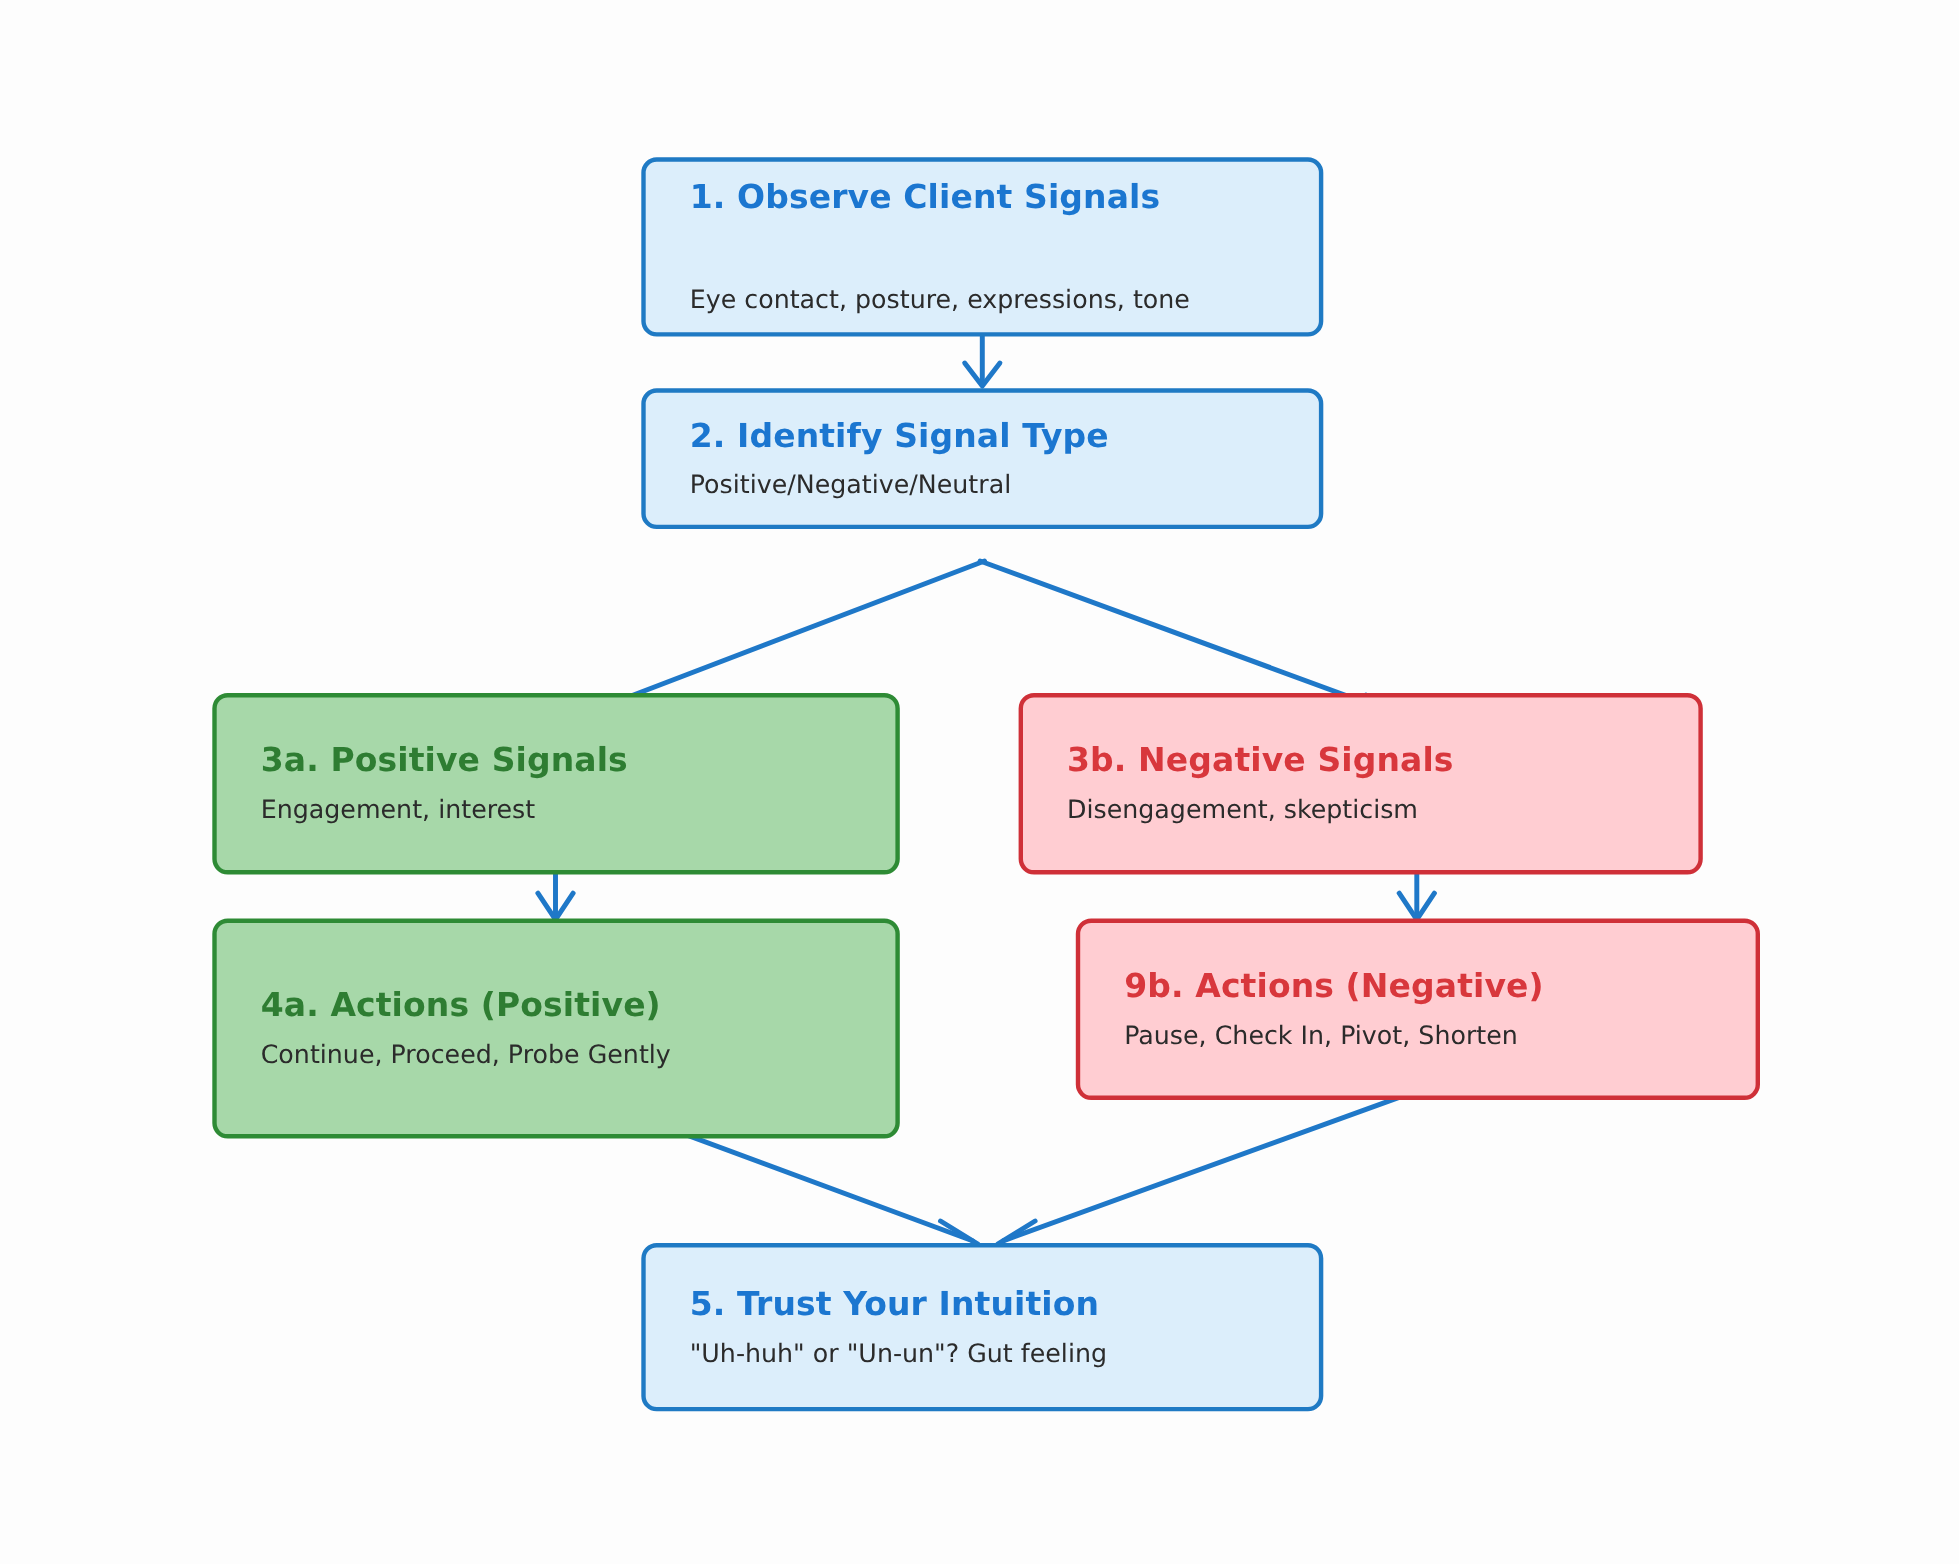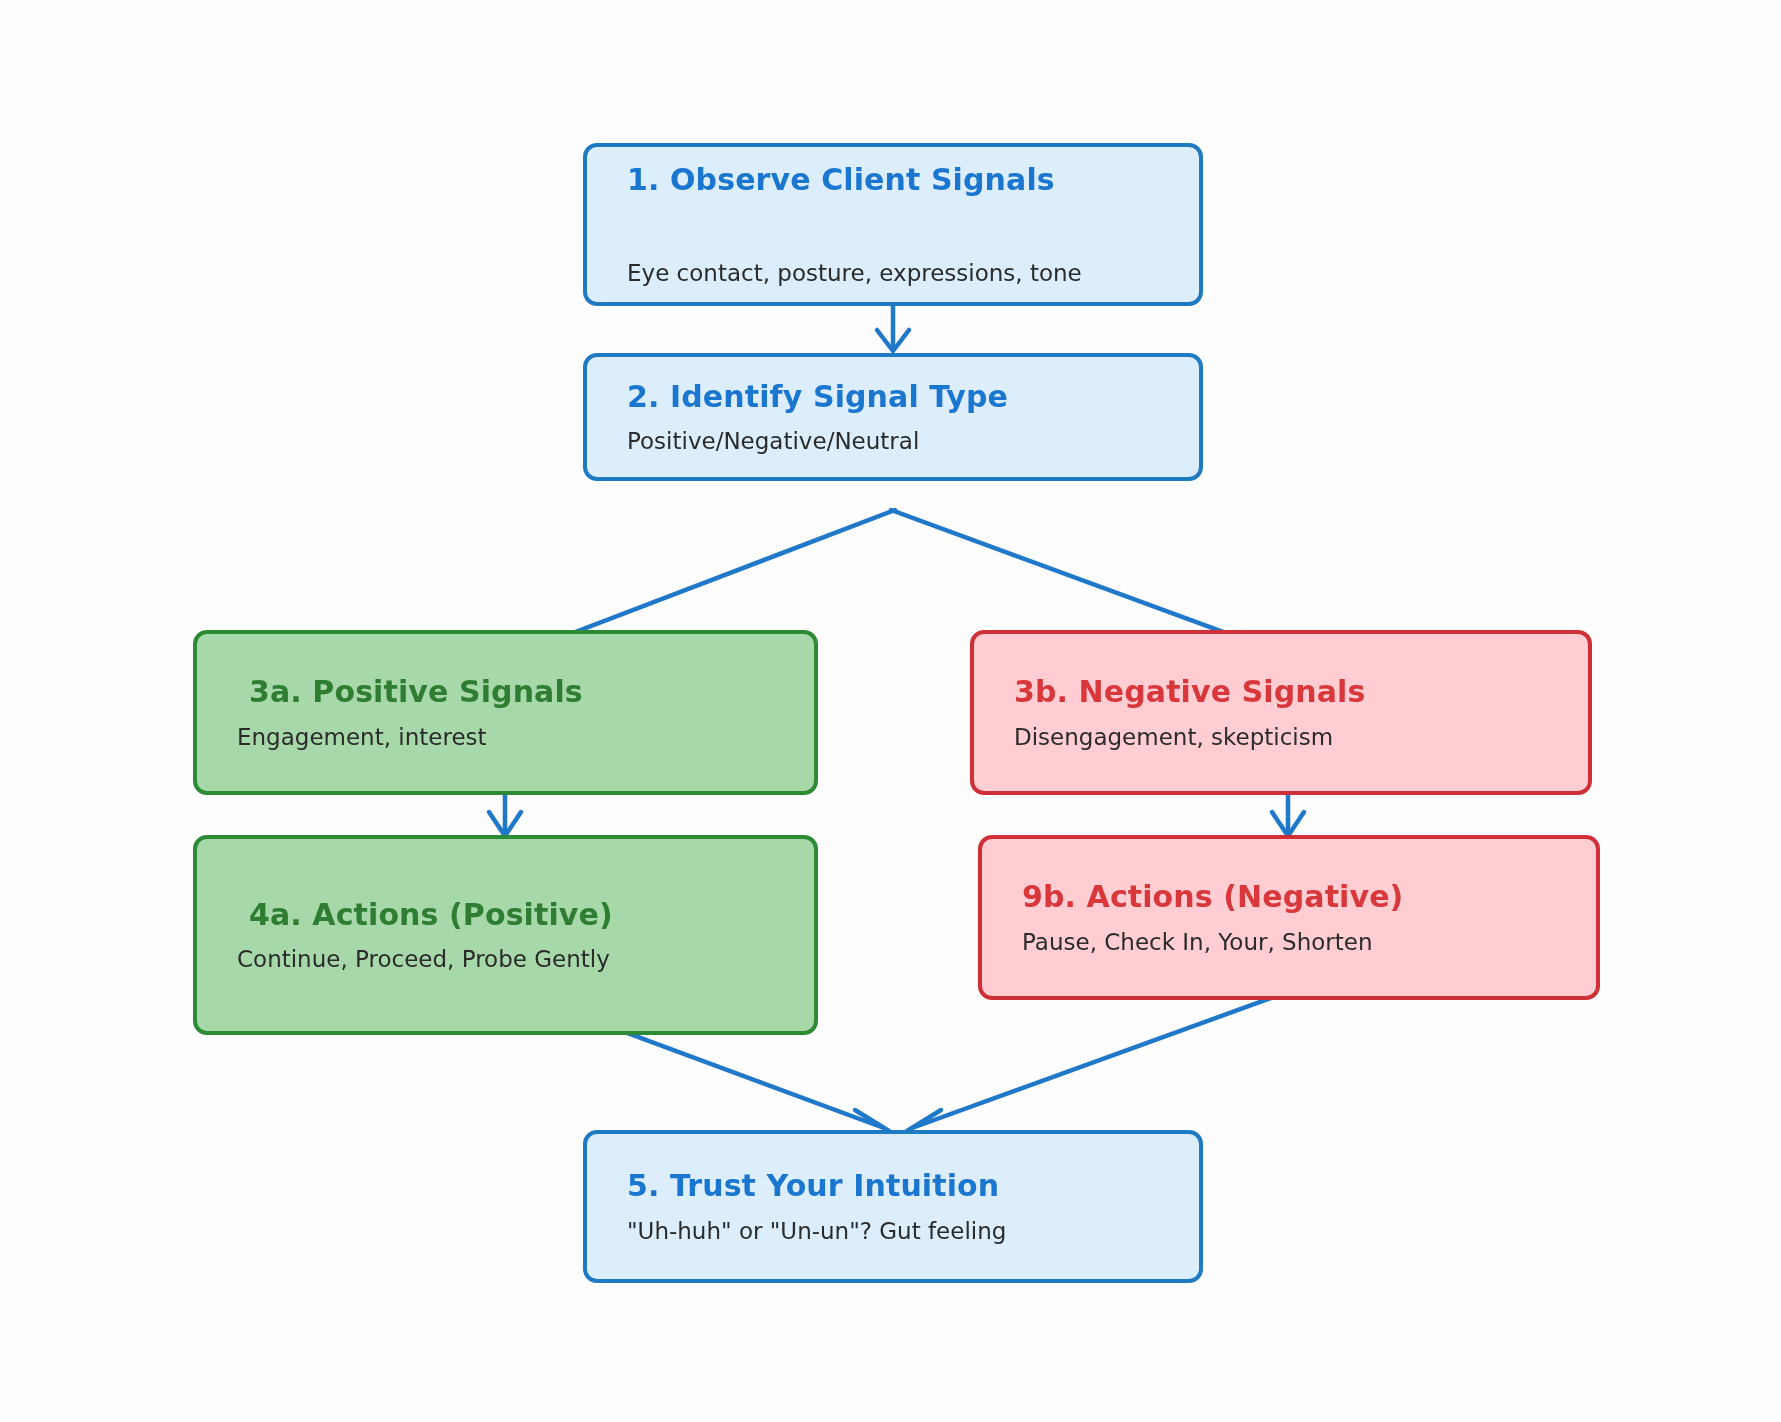--- a/index.html
+++ b/index.html
@@ -50,32 +50,32 @@
   }
   .node.blue {
     background: #dceefb;
     border-color: #1f7ac4;
   }
   .node.blue .title { color: #1b76d0; }
   .node.green {
     background: #a7d8a9;
     border-color: #2e8b35;
   }
-  .node.green .title { color: #2e7d32; margin-left: 12px; }
+  .node.green .title { color: #2e7d32; }
   .node.red {
     background: #ffcdd2;
     border-color: #cf3038;
   }
   .node.red .title { color: #d8373c; }
 
   
   #node-1 { left: 583px; top: 143px;  width: 620px; height: 163px; gap: 48px; }
   #node-2 { left: 583px; top: 353px;  width: 620px; height: 128px; }
   #node-3a{ left: 193px; top: 630px;  width: 625px; height: 165px; }
-  #node-3b{ left: 970px; top: 630px;  width: 622px; height: 165px; }
+  #node-3b{ left: 926px; top: 630px;  width: 622px; height: 165px; }
   #node-4a{ left: 193px; top: 835px;  width: 625px; height: 200px; }
   #node-4b{ left: 978px; top: 835px;  width: 622px; height: 165px; }
   #node-5 { left: 583px; top: 1130px; width: 620px; height: 153px; }
 </style>
 </head>
 <body>
 
 <div id="canvas">
 
   <svg id="edges" viewBox="0 0 1781 1422" xmlns="http://www.w3.org/2000/svg">
@@ -139,21 +139,21 @@
     <div class="subtitle">Disengagement, skepticism</div>
   </div>
 
   <div class="node green" id="node-4a">
     <div class="title">4a. Actions (Positive)</div>
     <div class="subtitle">Continue, Proceed, Probe Gently</div>
   </div>
 
   <div class="node red" id="node-4b">
     <div class="title">9b. Actions (Negative)</div>
-    <div class="subtitle">Pause, Check In, Your, Shorten</div>
+    <div class="subtitle">Pause, Check In, Pivot, Shorten</div>
   </div>
 
   <div class="node blue" id="node-5">
     <div class="title">5. Trust Your Intuition</div>
     <div class="subtitle">"Uh-huh" or "Un-un"? Gut feeling</div>
   </div>
 
 </div>
 
 </body></html>

